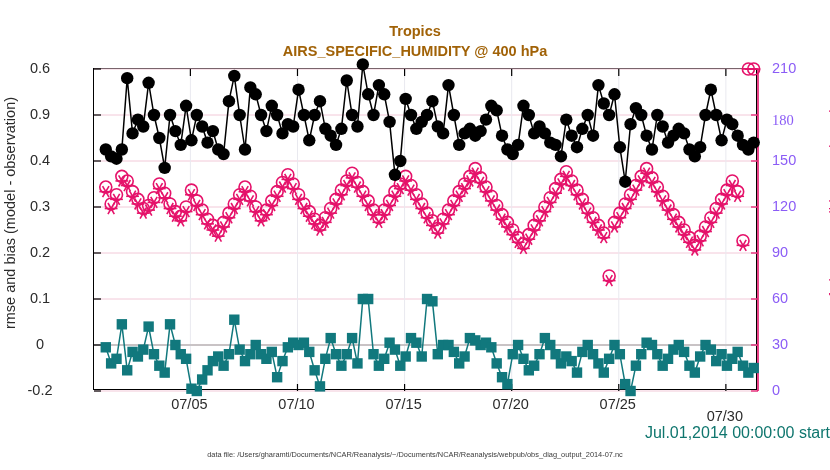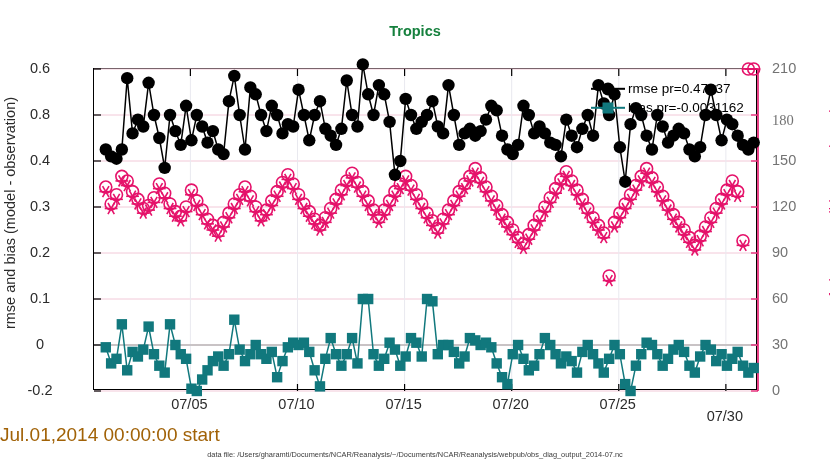--- a/index.html
+++ b/index.html
@@ -5,37 +5,37 @@
   html,body{margin:0;padding:0;}
   body{
     width:830px;height:470px;background:#ffffff;
     font-family:"Liberation Sans",sans-serif;
     overflow:hidden;position:relative;
   }
   #root{position:absolute;inset:0;}
 
   .title-block{
     position:absolute;left:0;right:0;top:22px;text-align:center;
-    color:#15803d;font-weight:bold;
+    color:#a16207;font-weight:bold;
   }
   .title-main{font-size:14.5px;line-height:19px;}
   .title-sub{font-size:14.5px;line-height:21px;}
 
   
   .plot{
     position:absolute;left:93px;top:68px;width:664px;height:322px;
     border:1.3px solid #000;box-sizing:border-box;background:transparent;
   }
   .ylabels-left span{
     position:absolute;right:0;transform:translateY(-50%);
     font-size:14.5px;color:#2b2b2b;text-align:center;white-space:nowrap;
   }
   .ylabels-right span{
     position:absolute;left:0;transform:translateY(-50%);
-    font-size:14.5px;color:#737373;text-align:left;white-space:nowrap;
+    font-size:14.5px;color:#8b5cf6;text-align:left;white-space:nowrap;
   }
   .xlabels span{
     position:absolute;transform:translateX(-50%);
     font-size:14.5px;color:#2b2b2b;white-space:nowrap;
   }
 
   .ylabels-left{position:absolute;left:0;top:0;width:86px;height:470px;}
   .ylabels-right{position:absolute;left:764px;top:0;width:66px;height:470px;}
   .xlabels{position:absolute;left:0;top:396px;width:826px;height:20px;}
 
@@ -43,22 +43,22 @@
     position:absolute;left:-310px;top:205px;width:640px;
     transform:rotate(-90deg);transform-origin:center;
     text-align:center;font-size:14.5px;color:#2b2b2b;
   }
   .axis-title-right{
     position:absolute;left:515px;top:205px;width:640px;
     transform:rotate(-90deg);transform-origin:center;
     text-align:center;font-size:14px;color:#e5126a;
   }
   .xaxis-title{
-    position:absolute;left:0;right:0;top:424px;text-align:left;
-    font-size:19px;color:#a16207;
+    position:absolute;left:0;right:0;top:424px;text-align:right;
+    font-size:16px;color:#0f766e;
   }
   .footer{
     position:absolute;left:0;right:0;top:450px;text-align:center;
     font-size:7.4px;color:#3a3a3a;
   }
 
   
   .legend{
     position:absolute;left:588px;top:76px;
     background:rgba(255,255,255,0.0);
@@ -78,20 +78,21 @@
 
   svg.canvas{position:absolute;left:0;top:0;overflow:visible;}
 </style>
 </head>
 <body>
 
 <div id="root">
 
   <div class="title-block">
     <div class="title-main">Tropics</div>
+    <div class="title-sub">AIRS_SPECIFIC_HUMIDITY @ 400 hPa</div>
   </div>
 
   <div class="plot" id="plot">
     <svg class="canvas" id="gridsvg" width="664" height="322">
         <line x1="0" y1="322" x2="664" y2="322" stroke="#f2c9d8" stroke-width="1"></line>
         <line x1="0" y1="276" x2="664" y2="276" stroke="#f2c9d8" stroke-width="1"></line>
         <line x1="0" y1="230" x2="664" y2="230" stroke="#f2c9d8" stroke-width="1"></line>
         <line x1="0" y1="183.99999999999997" x2="664" y2="183.99999999999997" stroke="#f2c9d8" stroke-width="1"></line>
         <line x1="0" y1="137.99999999999997" x2="664" y2="137.99999999999997" stroke="#f2c9d8" stroke-width="1"></line>
         <line x1="0" y1="92" x2="664" y2="92" stroke="#f2c9d8" stroke-width="1"></line>
@@ -872,21 +873,21 @@
       </svg>
   </div>
 
   <div class="ylabels-left" id="ylabels-left">
       <span style="top: 390px; right: 745px; width: 80px; left: 0px;">-0.2</span>
       <span style="top: 344px; right: 745px; width: 80px; left: 0px;">0</span>
       <span style="top: 298px; right: 745px; width: 80px; left: 0px;">0.1</span>
       <span style="top: 252px; right: 745px; width: 80px; left: 0px;">0.2</span>
       <span style="top: 206px; right: 745px; width: 80px; left: 0px;">0.3</span>
       <span style="top: 160px; right: 745px; width: 80px; left: 0px;">0.4</span>
-      <span style="top: 114px; right: 745px; width: 80px; left: 0px;">0.8</span>
+      <span style="top: 114px; right: 745px; width: 80px; left: 0px;">0.9</span>
       <span style="top: 68px; right: 745px; width: 80px; left: 0px;">0.6</span>
     </div>
   <div class="ylabels-right" id="ylabels-right">
       <span style="top: 390px; left: 8px;">0</span>
       <span style="top: 344px; left: 8px;">30</span>
       <span style="top: 298px; left: 8px;">60</span>
       <span style="top: 252px; left: 8px;">90</span>
       <span style="top: 206px; left: 8px;">120</span>
       <span style="top: 160px; left: 8px;">150</span>
       <span style="top: 120px; left: 8px; font-family: Liberation Serif, serif;">180</span>
@@ -899,30 +900,14 @@
       <span style="left: 510.677px;">07/20</span>
       <span style="left: 617.774px;">07/25</span>
       <span style="left: 724.871px; margin-top: 12px;">07/30</span>
     </div>
 
   <div class="axis-title-left">rmse and bias (model - observation)</div>
   <div class="axis-title-right"># of obs: o=possible; *=evaluated</div>
   <div class="xaxis-title">Jul.01,2014 00:00:00 start</div>
   <div class="footer">data file: /Users/gharamti/Documents/NCAR/Reanalysis/~/Documents/NCAR/Reanalysis/webpub/obs_diag_output_2014-07.nc</div>
 
-  <div class="legend">
-    <div class="legend-row">
-      <span class="legend-key">
-        <span class="lk-line" style="background:#000"></span>
-        <span class="lk-mark" style="width:13px;height:13px;border-radius:50%;background:#000;"></span>
-      </span>
-      <span class="legend-label">rmse pr=0.47037</span>
-    </div>
-    <div class="legend-row">
-      <span class="legend-key">
-        <span class="lk-line" style="background:#11787d"></span>
-        <span class="lk-mark" style="width:11px;height:11px;background:#11787d;"></span>
-      </span>
-      <span class="legend-label">bias pr=-0.0031162</span>
-    </div>
-  </div>
 
 </div>
 
 </body></html>

